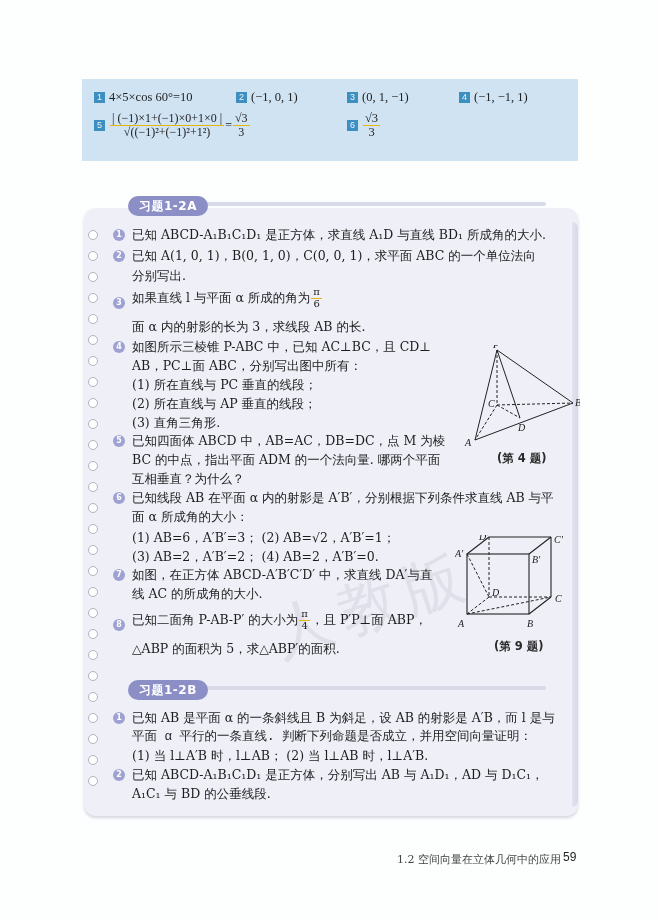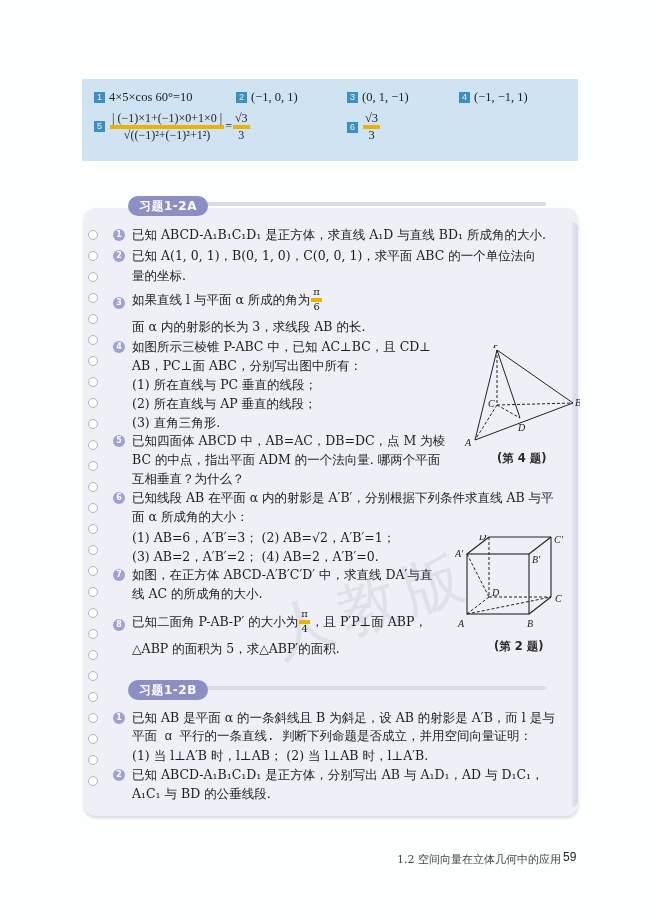--- a/index.html
+++ b/index.html
@@ -10,21 +10,21 @@
   .answer-box {
     position: absolute; left: 82px; top: 79px; width: 496px; height: 82px;
     background: #cfe3f3;
   }
   .ans { position: absolute; display: flex; align-items: center; font-size: 12.5px; font-family: "Liberation Serif", serif; white-space: nowrap; }
   .ans-num {
     display: inline-block; width: 11px; height: 11px; background: #3d8fc0; color: #e9f4fb;
     font-size: 9px; line-height: 11px; text-align: center; margin-right: 4px; font-family: "Liberation Sans", sans-serif;
   }
   .frac { display: inline-flex; flex-direction: column; align-items: center; vertical-align: middle; line-height: 1.05; margin: 0 1px; }
-  .frac .num { border-bottom: 4px solid #eab308; padding: 0 2px; }
+  .frac .num { border-bottom: 1px solid #eab308; padding: 0 2px; }
   .frac .den { padding: 0 2px; }
 
   
   .ex-frame {
     position: absolute; left: 84px; top: 208px; width: 494px; height: 608px;
     background: #eeeff7; border-radius: 12px;
     box-shadow: 0 2px 3px rgba(140,140,170,0.35);
   }
   .ex-frame::after {
     content: ""; position: absolute; right: 0; top: 14px; width: 6px; height: 585px;
@@ -132,21 +132,21 @@
   <div class="ring" style="top:734px;"></div>
   <div class="ring" style="top:755px;"></div>
   <div class="ring" style="top:776px;"></div>
 </div>
 
 <div class="qnum" style="top:229px;">1</div>
 <div class="line" style="top:227px;">已知 ABCD-A₁B₁C₁D₁ 是正方体，求直线 A₁D 与直线 BD₁ 所成角的大小.</div>
 
 <div class="qnum" style="top:250px;">2</div>
 <div class="line" style="top:248px;">已知 A(1, 0, 1)，B(0, 1, 0)，C(0, 0, 1)，求平面 ABC 的一个单位法向</div>
-<div class="line" style="top:268px;">量的坐标.</div>
+<div class="line" style="top:268px;">分别写出.</div>
 
 <div class="qnum" style="top:297px;">3</div>
 <div class="line" style="top:287px; display:flex; align-items:center;">
   <span>如果直线 l 与平面 α 所成的角为</span>
   <span class="frac" style="font-size:10px;">
     <span class="num">π</span>
     <span class="den">6</span>
   </span>
 </div>
 <div class="line" style="top:319px;">面 α 内的射影的长为 3，求线段 AB 的长.</div>
@@ -216,21 +216,21 @@
     <text x="24" y="2" dy="3">D′</text>
     <text x="99" y="8">C′</text>
     <text x="0" y="22">A′</text>
     <text x="77" y="28">B′</text>
     <text x="37" y="61">D</text>
     <text x="100" y="67">C</text>
     <text x="3" y="92">A</text>
     <text x="72" y="92">B</text>
   </g>
 </svg>
-<div class="fig-caption" style="left:494px; top:639px;">(第 2 题)</div>
+<div class="fig-caption" style="left:494px; top:639px;">(第 9 题)</div>
 
 <div class="qnum" style="top:619px;">8</div>
 <div class="line" style="top:609px; display:flex; align-items:center;">
   <span>已知二面角 P-AB-P′ 的大小为</span>
   <span class="frac" style="font-size:10px;">
     <span class="num">π</span>
     <span class="den">4</span>
   </span>
   <span>，且 P′P⊥面 ABP，</span>
 </div>

